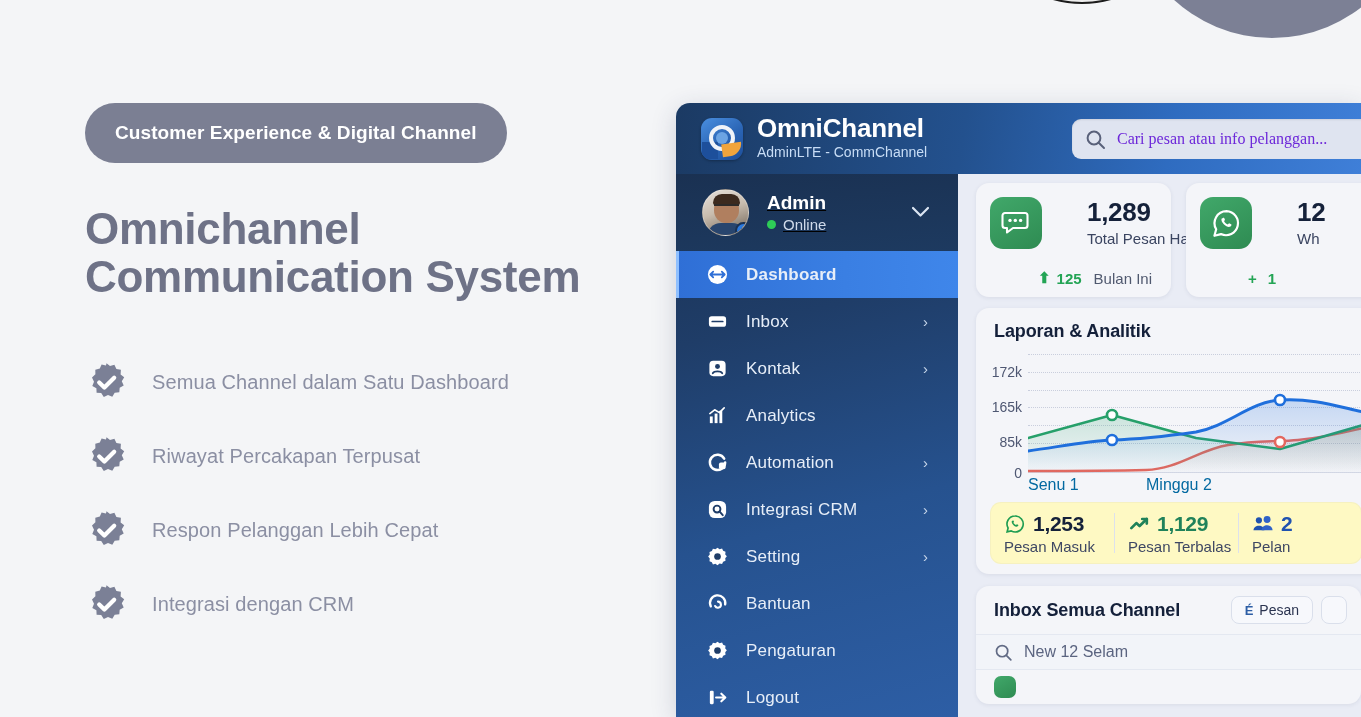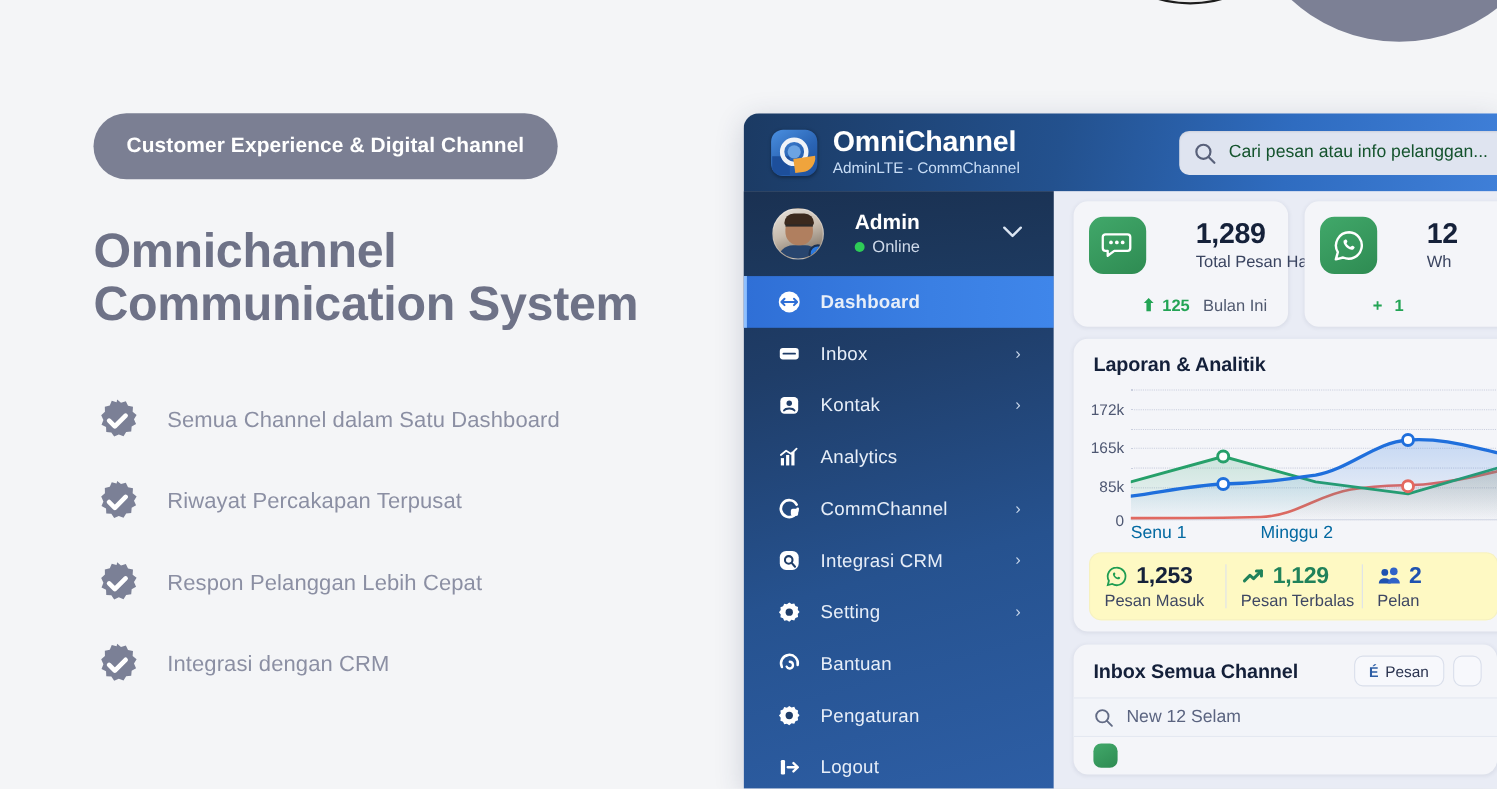--- a/index.html
+++ b/index.html
@@ -100,21 +100,21 @@
   .brand-title { color:#ffffff; font-size:26px; font-weight:bold; line-height:1.06; letter-spacing:-.2px; }
   .brand-sub   { color:#c8ddf6; font-size:14px; line-height:1.25; margin-top:1px; }
 
   .searchbar {
     position:absolute; left:396px; top:16px; width:330px; height:40px;
     background:#dfe4f0; border-radius:9px;
     display:flex; align-items:center;
     box-shadow:inset 0 1px 2px rgba(0,0,0,.09);
   }
   .searchbar .sicon { margin-left:13px; flex:0 0 auto; display:flex; }
-  .searchbar .stext { margin-left:11px; color:#14532d; font-size:16px; white-space:nowrap; }
+  .searchbar .stext { margin-left:11px; color:#6d28d9; font-size:16px; white-space:nowrap;font-family:Liberation Serif, serif; }
 
   
   .sidebar {
     position:absolute; left:0; top:71px; width:282px; height:543px;
     background:linear-gradient(165deg,#1a3152 0%,#1f3d68 28%,#26528f 62%,#2d5ea5 100%);
   }
   .sb-user {
     height:77px; display:flex; align-items:center; padding-left:26px;
     background:linear-gradient(175deg,#1a3152,#1d3a60);
   }
@@ -125,21 +125,21 @@
   }
   .avatar .face { position:absolute; left:11px; top:6px; width:25px; height:27px; border-radius:48% 48% 46% 46%; background:#b07f5f; }
   .avatar .hair { position:absolute; left:10px; top:4px; width:27px; height:11px; border-radius:12px 12px 3px 3px; background:#3c2a1e; }
   .avatar .glass{ position:absolute; left:11px; top:14px; width:25px; height:6px; border-top:2px solid #2d2a28; }
   .avatar .body { position:absolute; left:4px; top:33px; width:39px; height:16px; border-radius:14px 14px 0 0; background:#28456e; }
   .avatar-badge {
     position:absolute; left:32px; top:32px; width:17px; height:17px;
     border-radius:50%; background:#2b7ae0; border:2px solid #1a3152;
     display:flex; align-items:center; justify-content:center;
   }
-  .sb-user-txt { margin-left:28px; }
+  .sb-user-txt { margin-left:18px;text-decoration:underline; }
   .sb-name { color:#ffffff; font-size:19px; font-weight:bold; line-height:1.2; }
   .sb-status { display:flex; align-items:center; margin-top:2px; }
   .sb-dot { width:9px; height:9px; border-radius:50%; background:#2ecc57; flex:0 0 9px; }
   .sb-status-txt { color:#cfdaea; font-size:15px; margin-left:7px; }
   .sb-chev { position:absolute; right:28px; top:30px; color:#dbe5f2; }
 
   .menu { padding-top:0; }
   .mi {
     height:47px; display:flex; align-items:center; padding-left:28px;
     position:relative; color:#e7eef8;
@@ -414,21 +414,21 @@
         <span class="mi-arrow"></span>
       </div>
 
       <div class="mi">
         <span class="mi-icon">
           <svg width="21" height="21" viewBox="0 0 22 22">
               <path d="M18 7A8 8 0 1 0 19 11" stroke="#fff" stroke-width="2.6" fill="none" stroke-linecap="round"></path>
               <rect x="12.5" y="11" width="7" height="7" rx="2" fill="#fff"></rect>
             </svg>
         </span>
-        <span class="mi-label">CommChannel</span>
+        <span class="mi-label">Automation</span>
         <span class="mi-arrow">›</span>
       </div>
 
       <div class="mi">
         <span class="mi-icon">
           <svg width="21" height="21" viewBox="0 0 22 22">
               <rect x="2" y="2" width="18" height="18" rx="6" fill="#fff"></rect>
               <circle cx="10.5" cy="10.5" r="3.6" stroke="#1f3d68" stroke-width="2" fill="none"></circle>
               <path d="M13.5 13.5l3 3.5" stroke="#1f3d68" stroke-width="2" stroke-linecap="round"></path>
             </svg>

